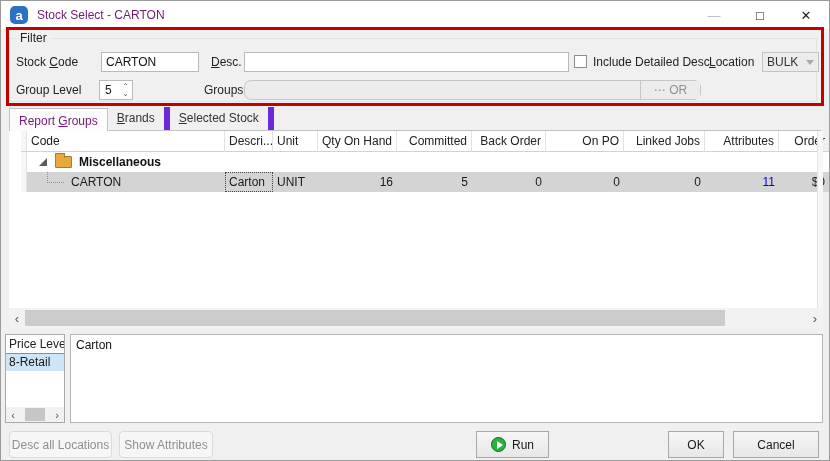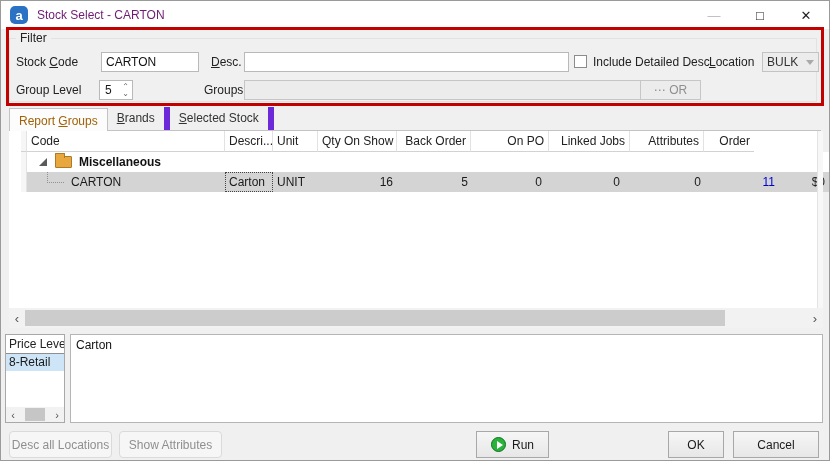--- a/index.html
+++ b/index.html
@@ -44,21 +44,21 @@
                  justify-content: center; color: #666; font-size: 8px; line-height: 7px; }
   .groups-field { position: absolute; height: 20px; background: #ececec; border: 1px solid #c6c6c6;
                   display: flex; }
   .groups-btn { margin-left: auto; width: 60px; border-left: 1px solid #c6c6c6; display: flex;
                 align-items: center; justify-content: center; color: #8f8f8f; background: #ececec; }
 
   
   .tabstrip { position: absolute; left: 8px; top: 107px; right: 8px; height: 23px;
               display: flex; align-items: flex-end; border-bottom: 1px solid #c3c3c3; }
   .tab { height: 23px; padding: 4px 9px 0 9px; color: #333; border-right: 6px solid #6d28d9; }
-  .tab.active { background: #fcfcfc; border: 1px solid #c3c3c3; border-bottom: none; color: #a16207;
+  .tab.active { background: #fcfcfc; border: 1px solid #c3c3c3; border-bottom: none; color: #701a75;
                 position: relative; top: 1px; padding-top: 5px; }
 
   
   .grid { position: absolute; left: 8px; top: 130px; width: 814px; height: 197px; background: #fff; padding-left: 12px; }
   .grow { display: flex; width: 808px; }
   .ind { width: 6px; background: #f6f6f6; border-right: 1px solid #e3e3e3; flex: none; }
   .hcell { height: 21px; padding: 3px 4px; border-right: 1px solid #e2e2e2; border-bottom: 1px solid #d2d2d2;
            color: #222; white-space: nowrap; overflow: hidden; flex: none; }
   .cell { height: 20px; padding: 3px 4px; white-space: nowrap; overflow: hidden; flex: none; }
   .num { text-align: right; }
@@ -156,37 +156,38 @@
   <label class="lbl" style="left:15px; top:82px;">Group Level</label>
   <div class="spinner" style="left:98px; top:79px; width:34px;">
     <span class="spin-val">5</span>
     <span class="spin-arrows">
         <span>⌃</span>
         <span>⌄</span>
       </span>
   </div>
 
   <label class="lbl" style="left:203px; top:82px;">Groups</label>
-  <div class="groups-field" style="left:243px; top:79px; width:457px;">
+  <div class="groups-field" style="left:243px; top:79px; width:457px;border-radius:7px;">
     <span class="groups-btn">⋯ OR</span>
   </div>
 
   <div class="tabstrip">
     <div class="tab active"><span>Report </span><span class="u">G</span><span>roups</span></div>
     <div class="tab"><span class="u">B</span><span>rands</span></div>
     <div class="tab"><span class="u">S</span><span>elected Stock</span></div>
   </div>
 
   <div class="grid">
     <div class="grow">
       <div class="ind" style="border-bottom:1px solid #d2d2d2;"></div>
       <div class="hcell c0">Code</div>
       <div class="hcell c1">Descri...</div>
       <div class="hcell c2">Unit</div>
-      <div class="hcell c3 num">Qty On Show</div>
+      <div class="hcell c3 num">Qty On Hand</div>
+      <div class="hcell c4 num">Committed</div>
       <div class="hcell c5 num">Back Order</div>
       <div class="hcell c6 num">On PO</div>
       <div class="hcell c7 num">Linked Jobs</div>
       <div class="hcell c8 num">Attributes</div>
       <div class="hcell c9 num" style="border-right:none;">Order</div>
     </div>
 
     <div class="grow group-row">
       <div class="ind" style="height:20px;"></div>
       <span class="expander"></span>
@@ -226,21 +227,21 @@
     <div class="price-scroll">
       <span class="scroll-arrow">‹</span>
       <span class="pthumb"></span>
       <span class="scroll-arrow right">›</span>
     </div>
   </div>
 
   <div class="detail-panel">Carton</div>
 
   <div class="btn-soft" style="left:8px; width:103px;">Desc all Locations</div>
-  <div class="btn-soft" style="left:118px; width:103px;">Show Attributes</div>
+  <div class="btn-soft" style="left:118px; width:94px;">Show Attributes</div>
 
   <div class="btn-std" style="left:475px; width:73px;">
     <span class="run-icon"></span>
     <span>Run</span>
   </div>
   <div class="btn-std" style="left:667px; width:56px;">OK</div>
   <div class="btn-std" style="left:732px; width:86px;">Cancel</div>
 
 </div>
 

